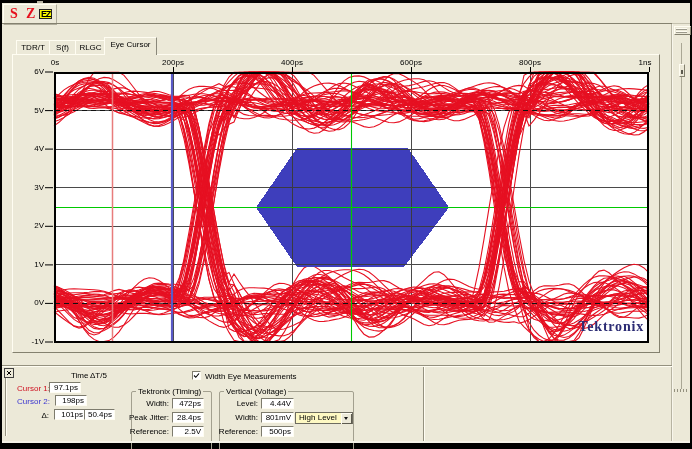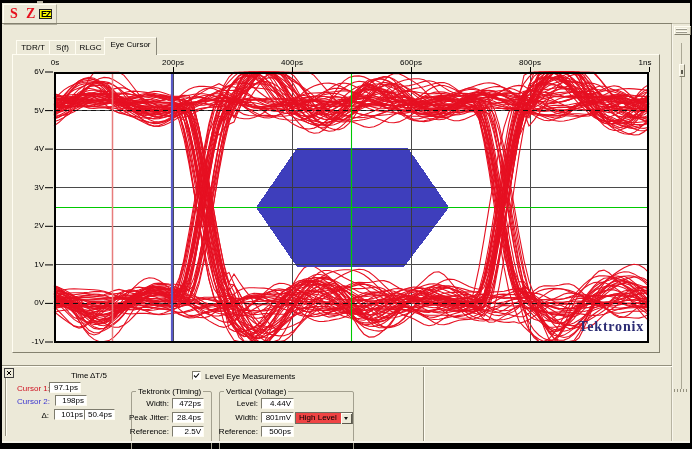--- a/index.html
+++ b/index.html
@@ -31,21 +31,21 @@
 #lgrip1{left:5px;top:378px;width:1px;height:58px;background:#94917f}
 #lgrip2{left:6px;top:378px;width:1px;height:58px;background:#fffdf2}
 .lbl{white-space:nowrap}
 .rlbl{text-align:right;white-space:nowrap}
 .field{background:#fff;border-top:1px solid #7d7b6d;border-left:1px solid #7d7b6d;border-bottom:1px solid #fffdf2;border-right:1px solid #fffdf2;text-align:right;line-height:9px;padding-right:2px}
 .gbox{border:1px solid #a3a08f;border-radius:2px}
 .gtitle{background:#ece9d8;padding:0 2px;white-space:nowrap}
 #vsep1{left:423px;top:367px;width:1px;height:74px;background:#94917f}
 #vsep2{left:424px;top:367px;width:1px;height:74px;background:#fffdf2}
 #botwhite{left:2px;top:441px;width:688px;height:2px;background:#f4f2e8}
-#combo{left:295px;top:412px;width:53px;height:10px;background:#ef4444;border:1px solid #6e6c60;line-height:10px;padding-left:3px}
+#combo{left:295px;top:412px;width:53px;height:10px;background:#fef9c3;border:1px solid #6e6c60;line-height:10px;padding-left:3px}
 #combobtn{position:absolute;right:0;top:0;width:10px;height:10px;background:#ece9d8;border-left:1px solid #fffdf2;border-top:1px solid #fffdf2;box-shadow:inset -1px -1px 0 #5c5a4e}
 #combobtn i{position:absolute;left:2px;top:3px;width:0;height:0;border-left:2.5px solid transparent;border-right:2.5px solid transparent;border-top:3.5px solid #111}
 </style></head><body>
 <div class="abs" id="bg"></div>
 <div class="abs" id="notch"></div>
 <div class="abs" id="band"></div>
 <div class="abs tbtn" style="left:10px;top:8px">S</div>
 <div class="abs tbtn" style="left:26px;top:8px">Z</div>
 <div class="abs" id="ez">EZ</div>
 <div class="abs" id="hr1"></div>
@@ -82,21 +82,21 @@
 <div class="abs rlbl" style="left:10px;top:411px;width:39px">Δ:</div>
 <div class="abs field" style="left:49px;top:382px;width:28px;height:9px">97.1ps</div>
 <div class="abs field" style="left:55px;top:395px;width:28px;height:9px">198ps</div>
 <div class="abs field" style="left:54px;top:409px;width:28px;height:9px">101ps</div>
 <div class="abs field" style="left:84px;top:409px;width:27px;height:9px">50.4ps</div>
 <div class="abs" style="left:192px;top:371px;width:7px;height:7px;background:#fff;border-top:1px solid #7d7b6d;border-left:1px solid #7d7b6d;border-bottom:1px solid #fffdf2;border-right:1px solid #fffdf2">
 <svg width="7" height="7" style="position:absolute;left:0;top:0">
       <path d="M1,3.5 L2.8,5.3 L6,1.5" stroke="#000" stroke-width="1.1" fill="none"></path>
     </svg>
   </div>
-<div class="abs lbl" style="left:205px;top:372px">Level Eye Measurements</div>
+<div class="abs lbl" style="left:205px;top:372px">Width Eye Measurements</div>
 <div class="abs gbox" style="left:131px;top:391px;width:79px;height:58px"></div>
 <div class="abs gtitle" style="left:136px;top:387px">Tektronix (Timing)</div>
 <div class="abs rlbl" style="left:134px;top:399px;width:35px">Width:</div>
 <div class="abs rlbl" style="left:124px;top:413px;width:45px">Peak Jitter:</div>
 <div class="abs rlbl" style="left:129px;top:427px;width:40px">Reference:</div>
 <div class="abs field" style="left:172px;top:398px;width:28px;height:9px">472ps</div>
 <div class="abs field" style="left:172px;top:412px;width:28px;height:9px">28.4ps</div>
 <div class="abs field" style="left:172px;top:426px;width:28px;height:9px">2.5V</div>
 <div class="abs gbox" style="left:219px;top:391px;width:133px;height:58px"></div>
 <div class="abs gtitle" style="left:224px;top:387px">Vertical (Voltage)</div>

